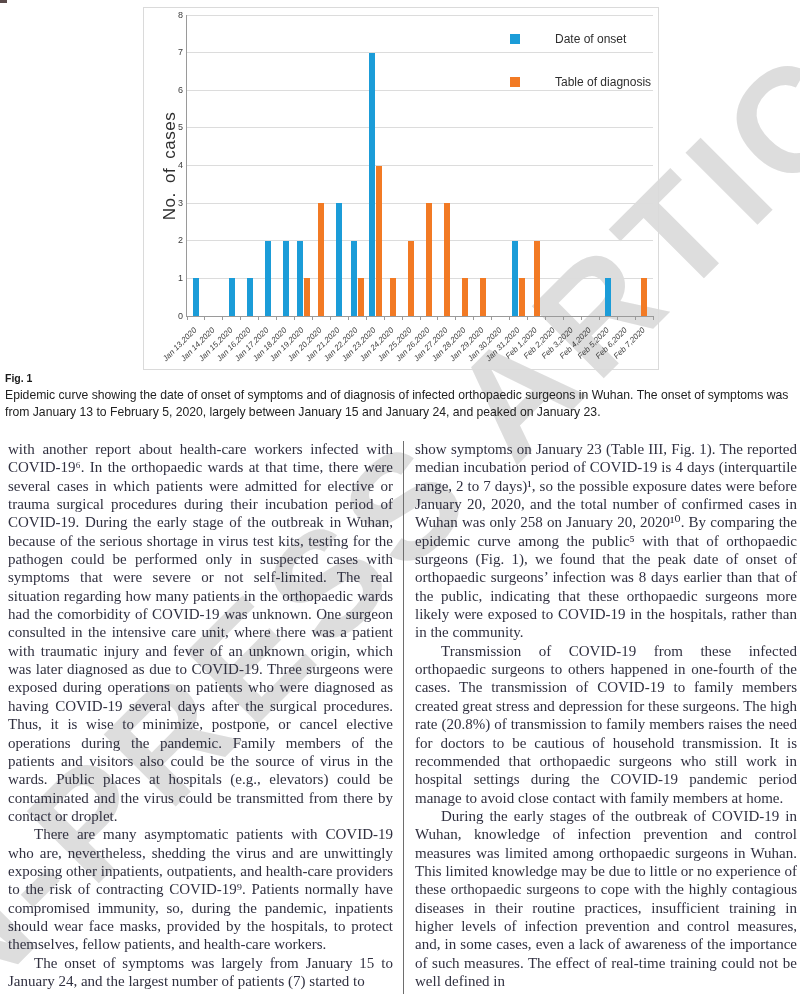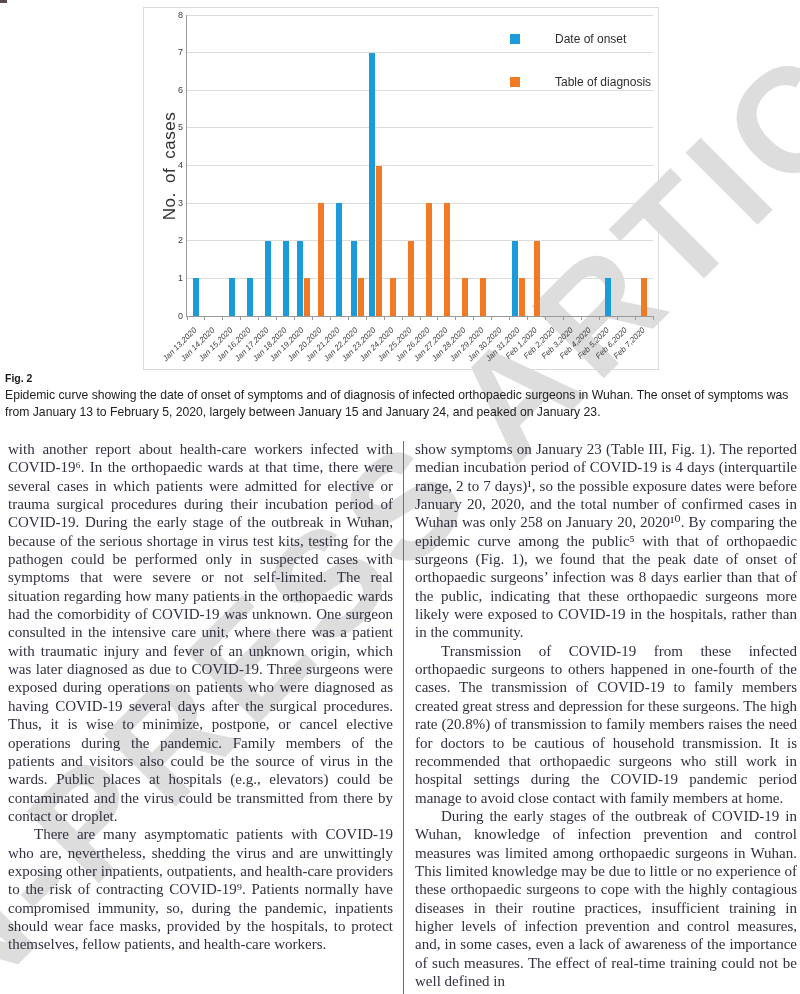--- a/index.html
+++ b/index.html
@@ -204,26 +204,27 @@
         <div class="xwrap" style="left: 441.115px; top: 307px;">
           <span class="xlab">Feb 6,2020</span>
         </div>
         <div class="bar" style="left: 454.038px; height: 37.625px; background: rgb(242, 122, 36);"></div>
         <div class="xwrap" style="left: 459.038px; top: 307px;">
           <span class="xlab">Feb 7,2020</span>
         </div>
       </div>
   </div>
 
-  <div class="fig-label">Fig. 2</div>
+  <div class="fig-label">Fig. 1</div>
   <div class="fig-caption">Epidemic curve showing the date of onset of symptoms and of diagnosis of infected orthopaedic surgeons in Wuhan. The onset of symptoms was from January 13 to February 5, 2020, largely between January 15 and January 24, and peaked on January 23.</div>
 
   <div class="col col-left">
     <p>with another report about health-care workers infected with COVID-19⁶. In the orthopaedic wards at that time, there were several cases in which patients were admitted for elective or trauma surgical procedures during their incubation period of COVID-19. During the early stage of the outbreak in Wuhan, because of the serious shortage in virus test kits, testing for the pathogen could be performed only in suspected cases with symptoms that were severe or not self-limited. The real situation regarding how many patients in the orthopaedic wards had the comorbidity of COVID-19 was unknown. One surgeon consulted in the intensive care unit, where there was a patient with traumatic injury and fever of an unknown origin, which was later diagnosed as due to COVID-19. Three surgeons were exposed during operations on patients who were diagnosed as having COVID-19 several days after the surgical procedures. Thus, it is wise to minimize, postpone, or cancel elective operations during the pandemic. Family members of the patients and visitors also could be the source of virus in the wards. Public places at hospitals (e.g., elevators) could be contaminated and the virus could be transmitted from there by contact or droplet.</p>
     <p class="indent">There are many asymptomatic patients with COVID-19 who are, nevertheless, shedding the virus and are unwittingly exposing other inpatients, outpatients, and health-care providers to the risk of contracting COVID-19⁹. Patients normally have compromised immunity, so, during the pandemic, inpatients should wear face masks, provided by the hospitals, to protect themselves, fellow patients, and health-care workers.</p>
+    <p class="indent">The onset of symptoms was largely from January 15 to January 24, and the largest number of patients (7) started to</p>
   </div>
 
   <div class="col-divider"></div>
 
   <div class="col col-right">
     <p>show symptoms on January 23 (Table III, Fig. 1). The reported median incubation period of COVID-19 is 4 days (interquartile range, 2 to 7 days)¹, so the possible exposure dates were before January 20, 2020, and the total number of confirmed cases in Wuhan was only 258 on January 20, 2020¹⁰. By comparing the epidemic curve among the public⁵ with that of orthopaedic surgeons (Fig. 1), we found that the peak date of onset of orthopaedic surgeons’ infection was 8 days earlier than that of the public, indicating that these orthopaedic surgeons more likely were exposed to COVID-19 in the hospitals, rather than in the community.</p>
     <p class="indent">Transmission of COVID-19 from these infected orthopaedic surgeons to others happened in one-fourth of the cases. The transmission of COVID-19 to family members created great stress and depression for these surgeons. The high rate (20.8%) of transmission to family members raises the need for doctors to be cautious of household transmission. It is recommended that orthopaedic surgeons who still work in hospital settings during the COVID-19 pandemic period manage to avoid close contact with family members at home.</p>
     <p class="indent">During the early stages of the outbreak of COVID-19 in Wuhan, knowledge of infection prevention and control measures was limited among orthopaedic surgeons in Wuhan. This limited knowledge may be due to little or no experience of these orthopaedic surgeons to cope with the highly contagious diseases in their routine practices, insufficient training in higher levels of infection prevention and control measures, and, in some cases, even a lack of awareness of the importance of such measures. The effect of real-time training could not be well defined in</p>
   </div>
 

